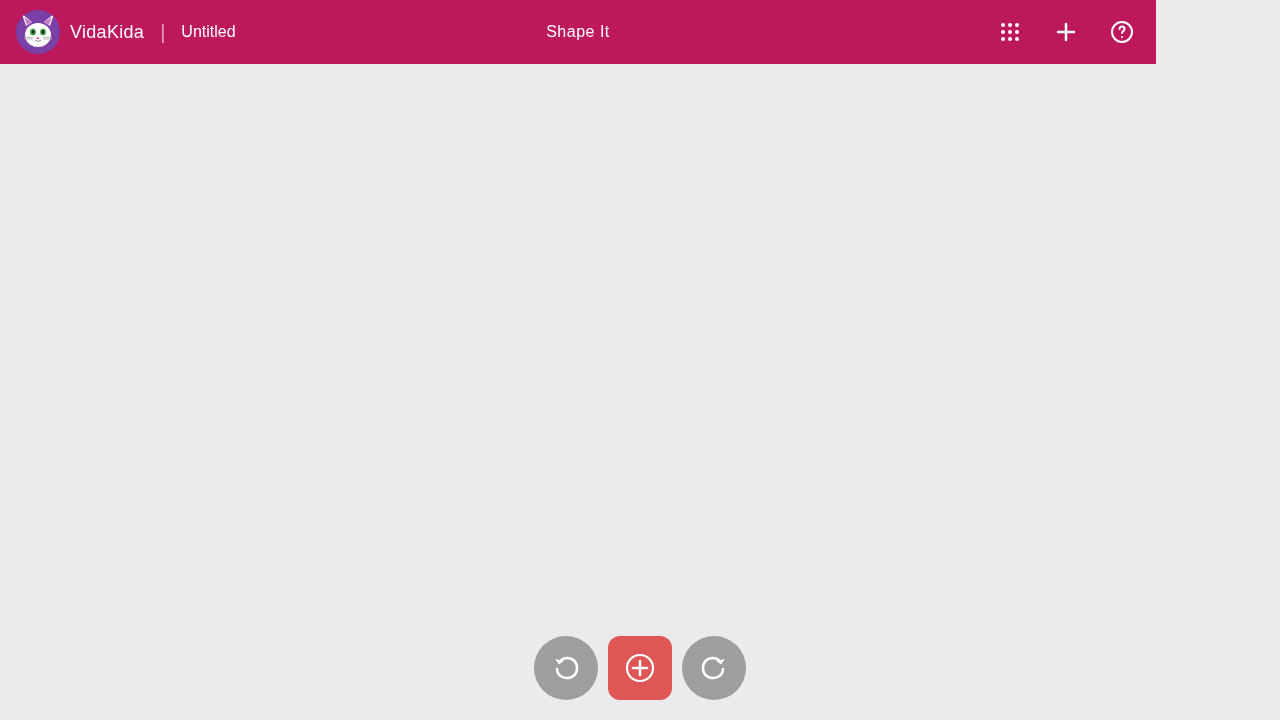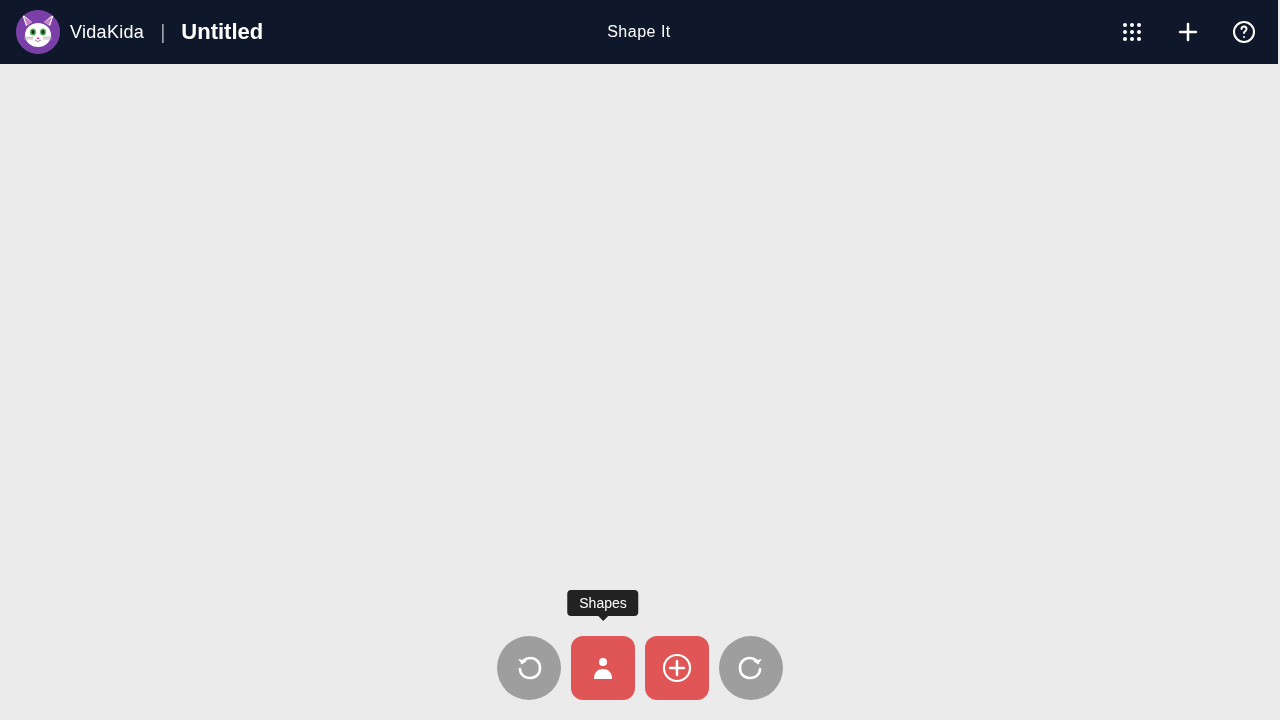--- a/index.html
+++ b/index.html
@@ -1,22 +1,22 @@
 <!DOCTYPE html>
 <html><head>
   <meta charset="utf-8">
   <style>
     * { margin: 0; padding: 0; box-sizing: border-box; }
     body { width: 1280px; height: 720px; overflow: hidden; font-family: 'Segoe UI', Arial, sans-serif; background: #ebebeb; }
 
     
     .header {
-      width: 1278px;
+      width: 1156px;
       height: 64px;
-      background: #0f172a;
+      background: #be185d;
       display: flex;
       align-items: center;
       padding: 0 16px;
       position: relative;
     }
     .header-left {
       display: flex;
       align-items: center;
       gap: 10px;
     }
@@ -41,22 +41,22 @@
       font-weight: 500;
       letter-spacing: 0.3px;
     }
     .divider {
       color: rgba(255,255,255,0.6);
       font-size: 20px;
       margin: 0 6px;
     }
     .doc-title {
       color: white;
-      font-size: 22px;
-      font-weight: 700;
+      font-size: 16px;
+      font-weight: 400;
     }
     .header-center {
       position: absolute;
       left: 50%;
       transform: translateX(-50%);
       color: white;
       font-size: 16px;
       font-weight: 500;
       letter-spacing: 0.5px;
     }
@@ -226,28 +226,20 @@
 
   <div class="bottom-toolbar">
 
     <button class="toolbar-btn gray">
       <svg viewBox="0 0 30 30" xmlns="http://www.w3.org/2000/svg">
         <path d="M8 10 C8 10 10 5 16 5 C22 5 26 9 26 15 C26 21 22 25 16 25 C10 25 6 21 6 16" stroke="white" stroke-width="2.5" stroke-linecap="round" fill="none"></path>
         <polyline points="4,6 8,11 13,8" fill="white" stroke="none"></polyline>
       </svg>
     </button>
 
-    <button class="toolbar-btn red" style="position:relative;">
-      <div class="tooltip">Shapes</div>
-      <svg viewBox="0 0 30 30" xmlns="http://www.w3.org/2000/svg">
-
-        <circle cx="15" cy="9" r="4" fill="white"></circle>
-        <path d="M6 26 C6 19 10 16 15 16 C20 16 24 19 24 26" fill="white"></path>
-      </svg>
-    </button>
 
     <button class="toolbar-btn red">
       <svg viewBox="0 0 30 30" xmlns="http://www.w3.org/2000/svg">
         <circle cx="15" cy="15" r="13" stroke="white" stroke-width="2.2" fill="none"></circle>
         <path d="M15 8v14M8 15h14" stroke="white" stroke-width="2.5" stroke-linecap="round"></path>
       </svg>
     </button>
 
     <button class="toolbar-btn gray">
       <svg viewBox="0 0 30 30" xmlns="http://www.w3.org/2000/svg">

